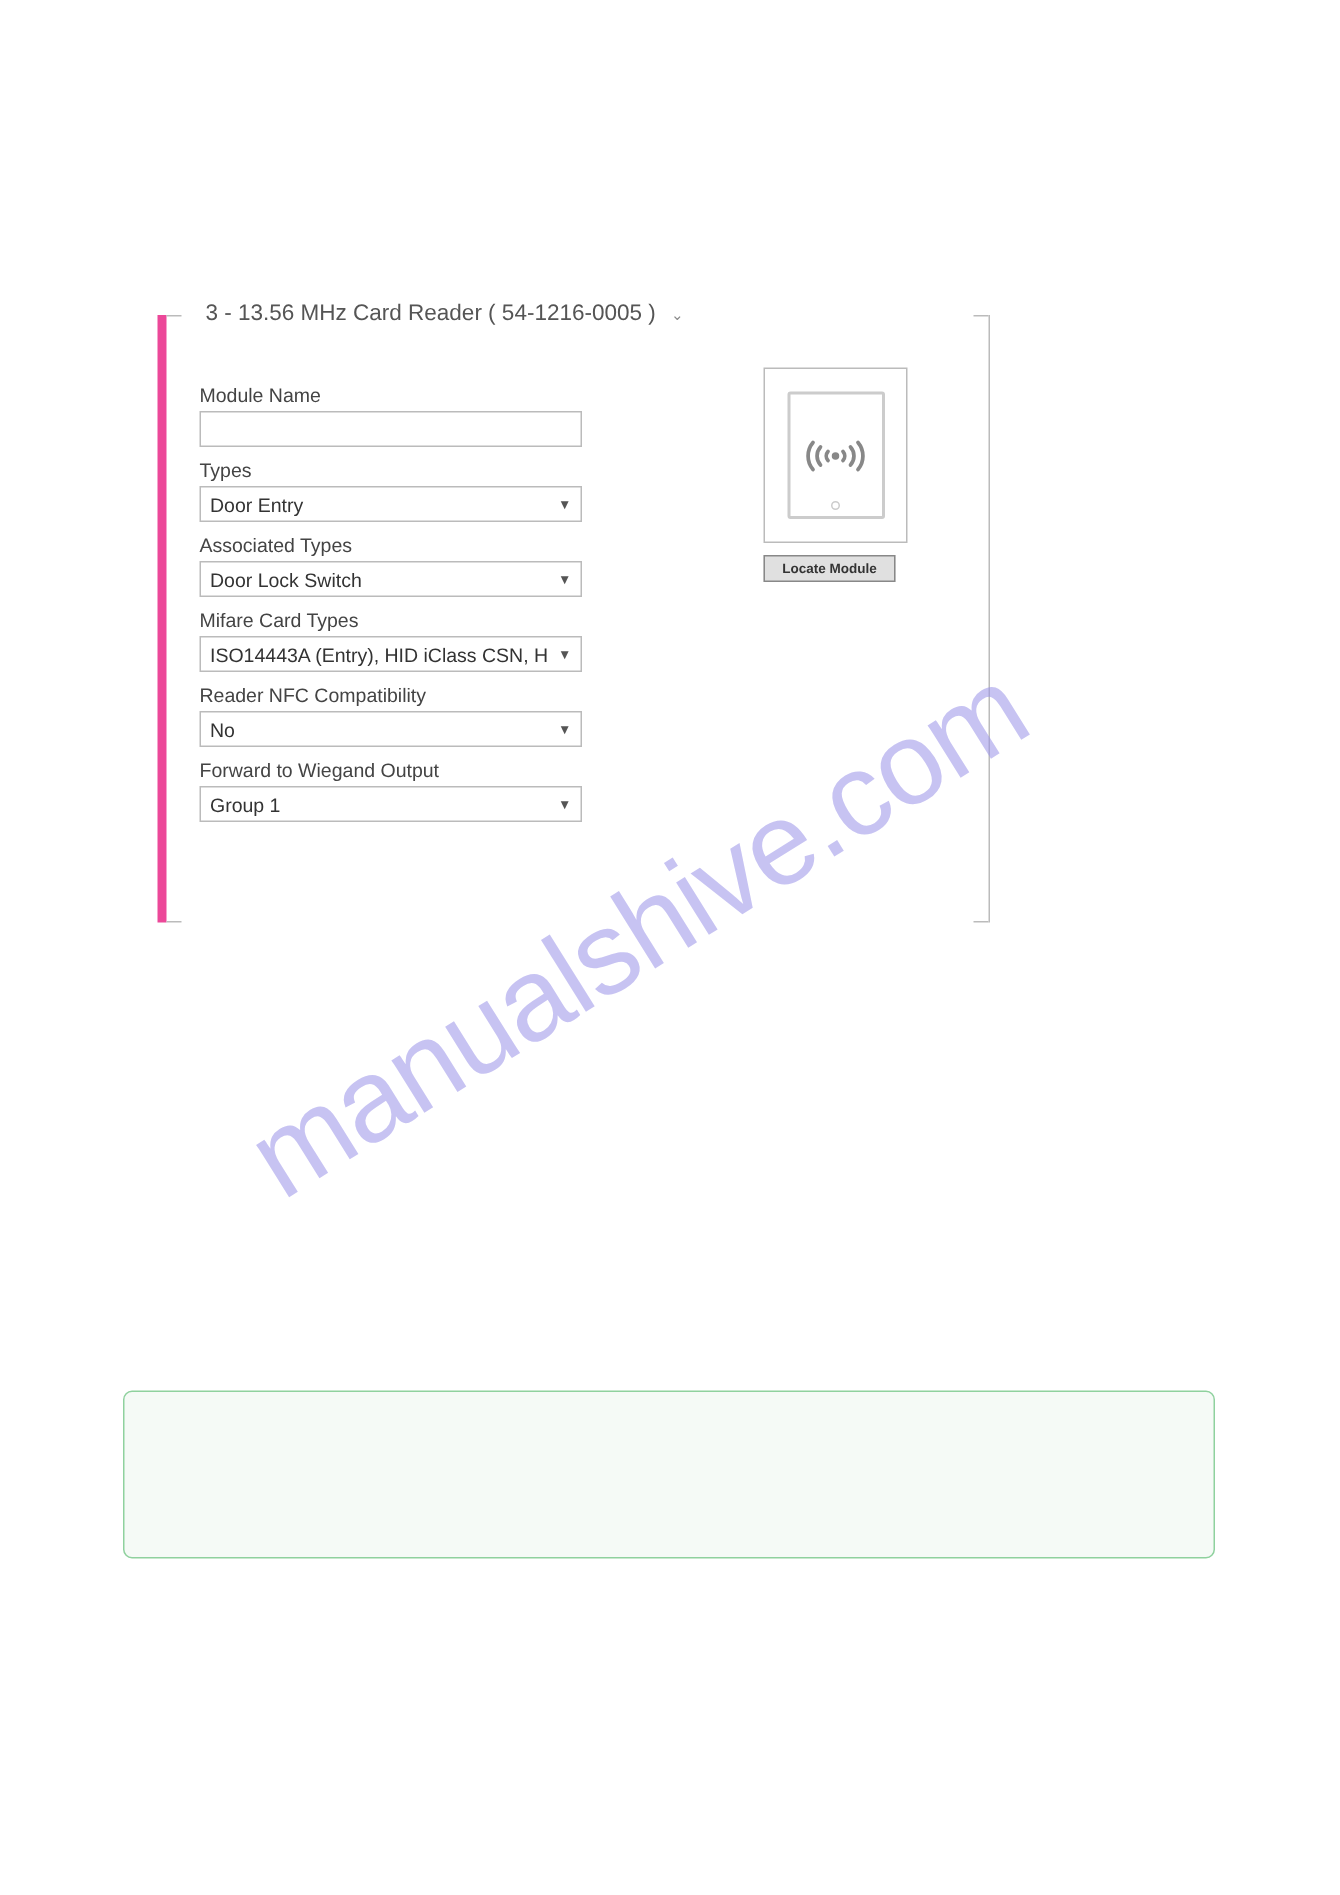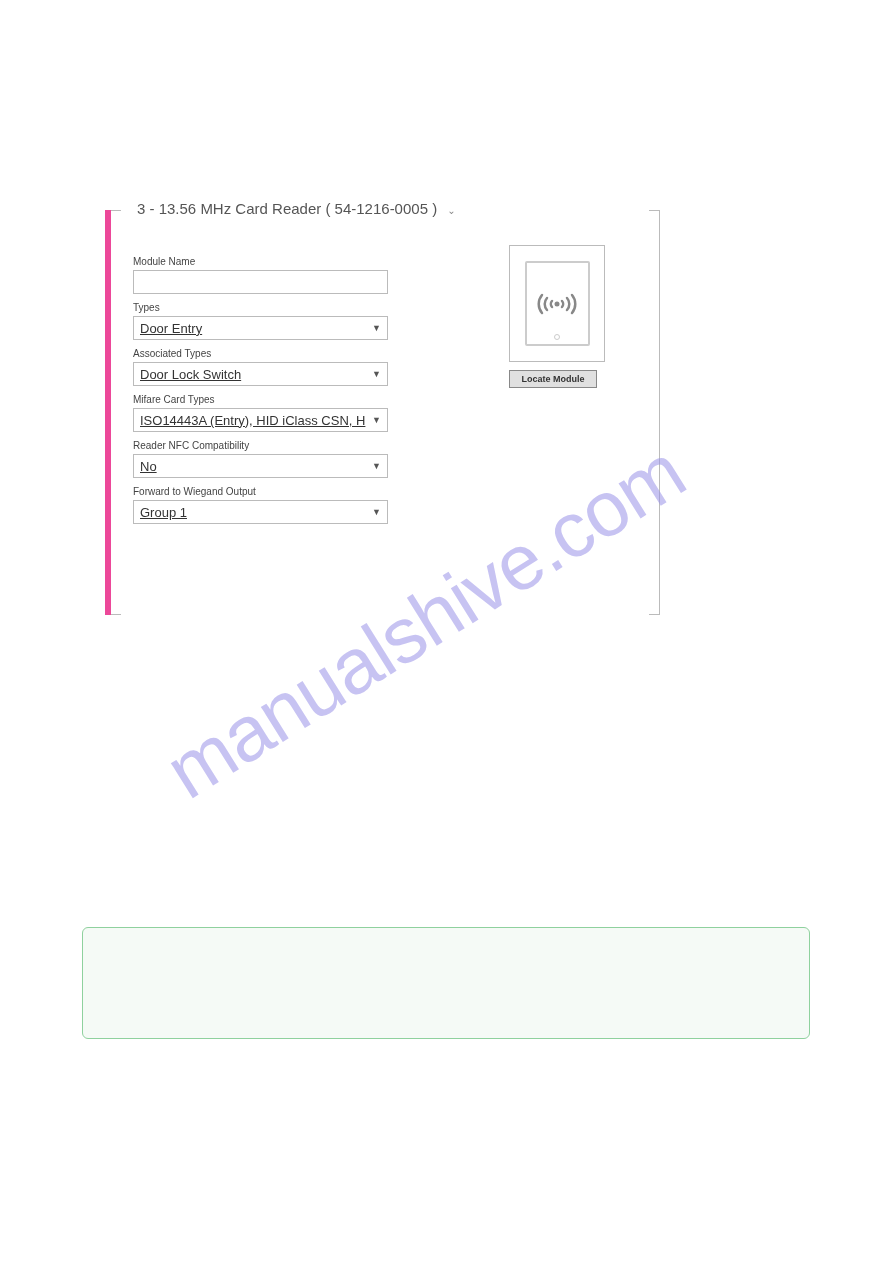--- a/index.html
+++ b/index.html
@@ -55,21 +55,21 @@
       margin-left: 6px;
       display: inline-block;
     }
     .form-area {
       position: absolute;
       top: 38px;
       left: 22px;
       width: 260px;
     }
     .field-label {
-      font-size: 10px;
+      font-size: 13px;
       color: #444;
       font-weight: 300;
       margin-bottom: 3px;
       margin-top: 8px;
     }
     .field-input {
       width: 255px;
       height: 24px;
       border: 1px solid #bbb;
       font-size: 13px;
@@ -92,21 +92,20 @@
     }
     .select-caret {
       font-size: 9px;
       color: #555;
     }
     .select-text {
       white-space: nowrap;
       overflow: hidden;
       text-overflow: clip;
       flex: 1;
-      text-decoration: underline;
     }
     .module-preview {
       position: absolute;
       top: 245px;
       left: 509px;
       width: 96px;
     }
     .preview-frame {
       width: 96px;
       height: 117px;

